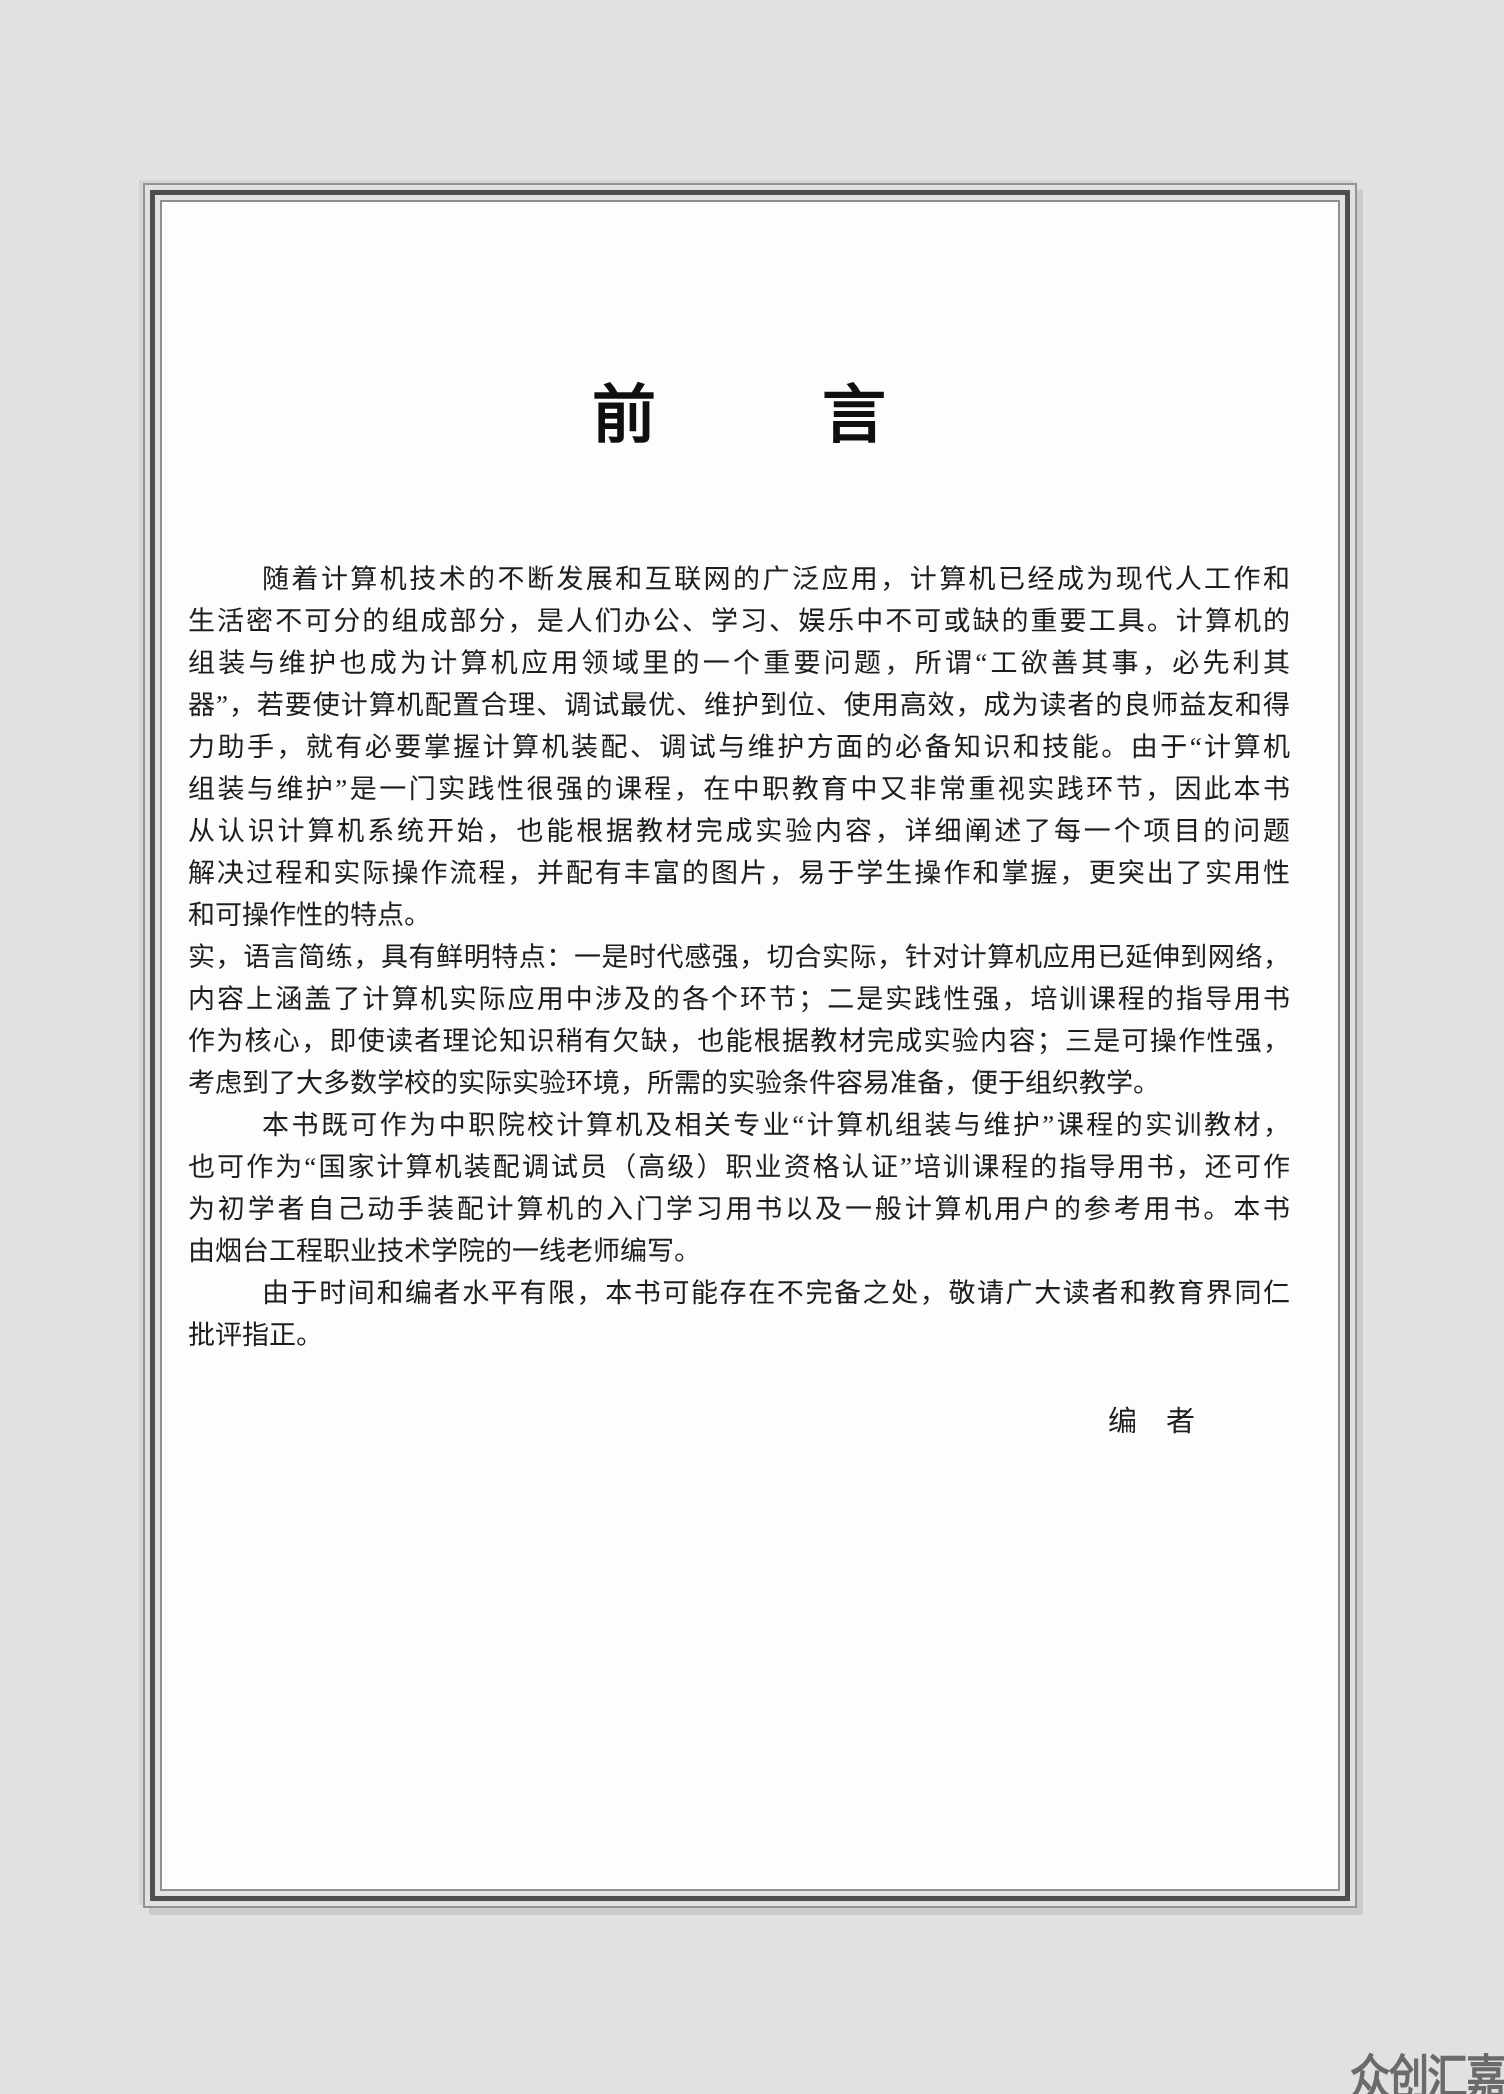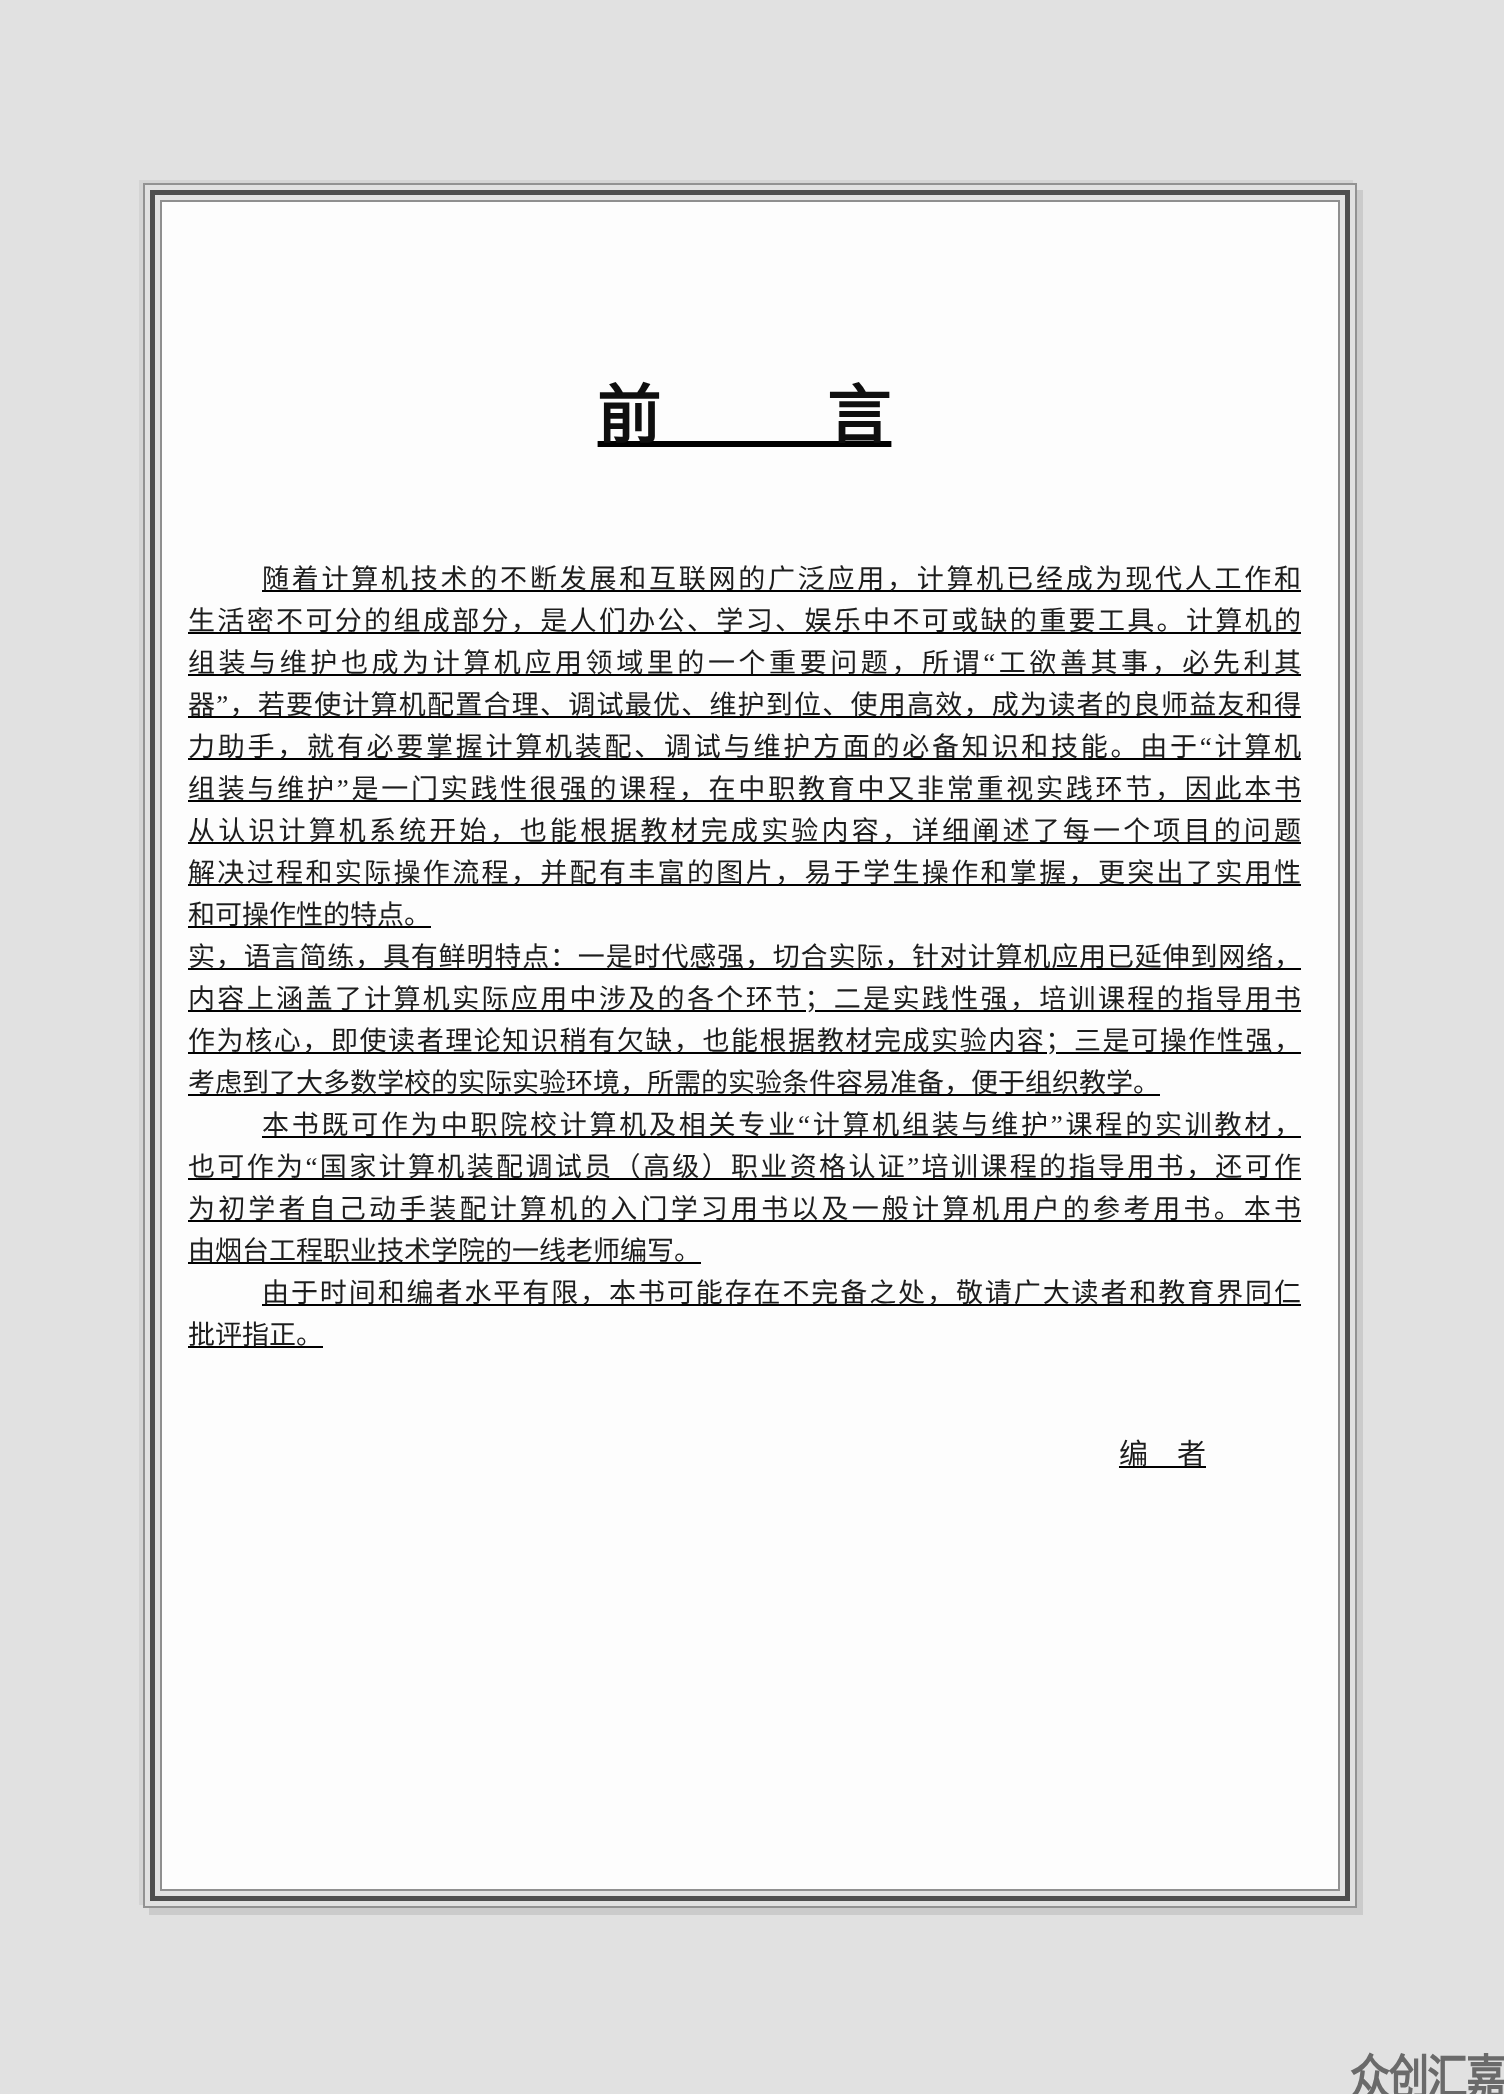--- a/index.html
+++ b/index.html
@@ -23,21 +23,21 @@
     width: 100%; height: 100%;
     border: 5px solid #4e4e4e;
     padding: 5px;
   }
   .frame-inner {
     width: 100%; height: 100%;
     border: 2px solid #8f8f8f;
     background: #fdfdfd;
     overflow: hidden;
   }
-  .content { padding: 0 37px 0 26px; text-decoration: underline; }
+  .content { padding: 0 48px 0 26px; }
   .preface-title {
     margin-top: 178px;
     text-align: center;
     font-family: "Liberation Sans", "DejaVu Sans", sans-serif;
     font-weight: bold;
     font-size: 64px;
     line-height: 70px;
     color: #0f0f0f;
     word-spacing: 148px;
   }
@@ -47,21 +47,21 @@
     line-height: 42px;
     height: 42px;
     text-align: justify;
     text-align-last: justify;
     text-justify: inter-ideograph;
     white-space: normal;
   }
   .line.end { text-align: right; text-align-last: left; }
   .line.indent { text-indent: 74px; }
   .signature {
-    margin-top: 77px;
+    margin-top: 44px;
     text-align: right;
     padding-right: 95px;
     font-size: 29px;
     line-height: 42px;
     color: #1d1d1d;
   }
   .watermark {
     position: absolute;
     left: 1350px; top: 2054px;
     font-family: "Liberation Sans", "DejaVu Sans", sans-serif;

